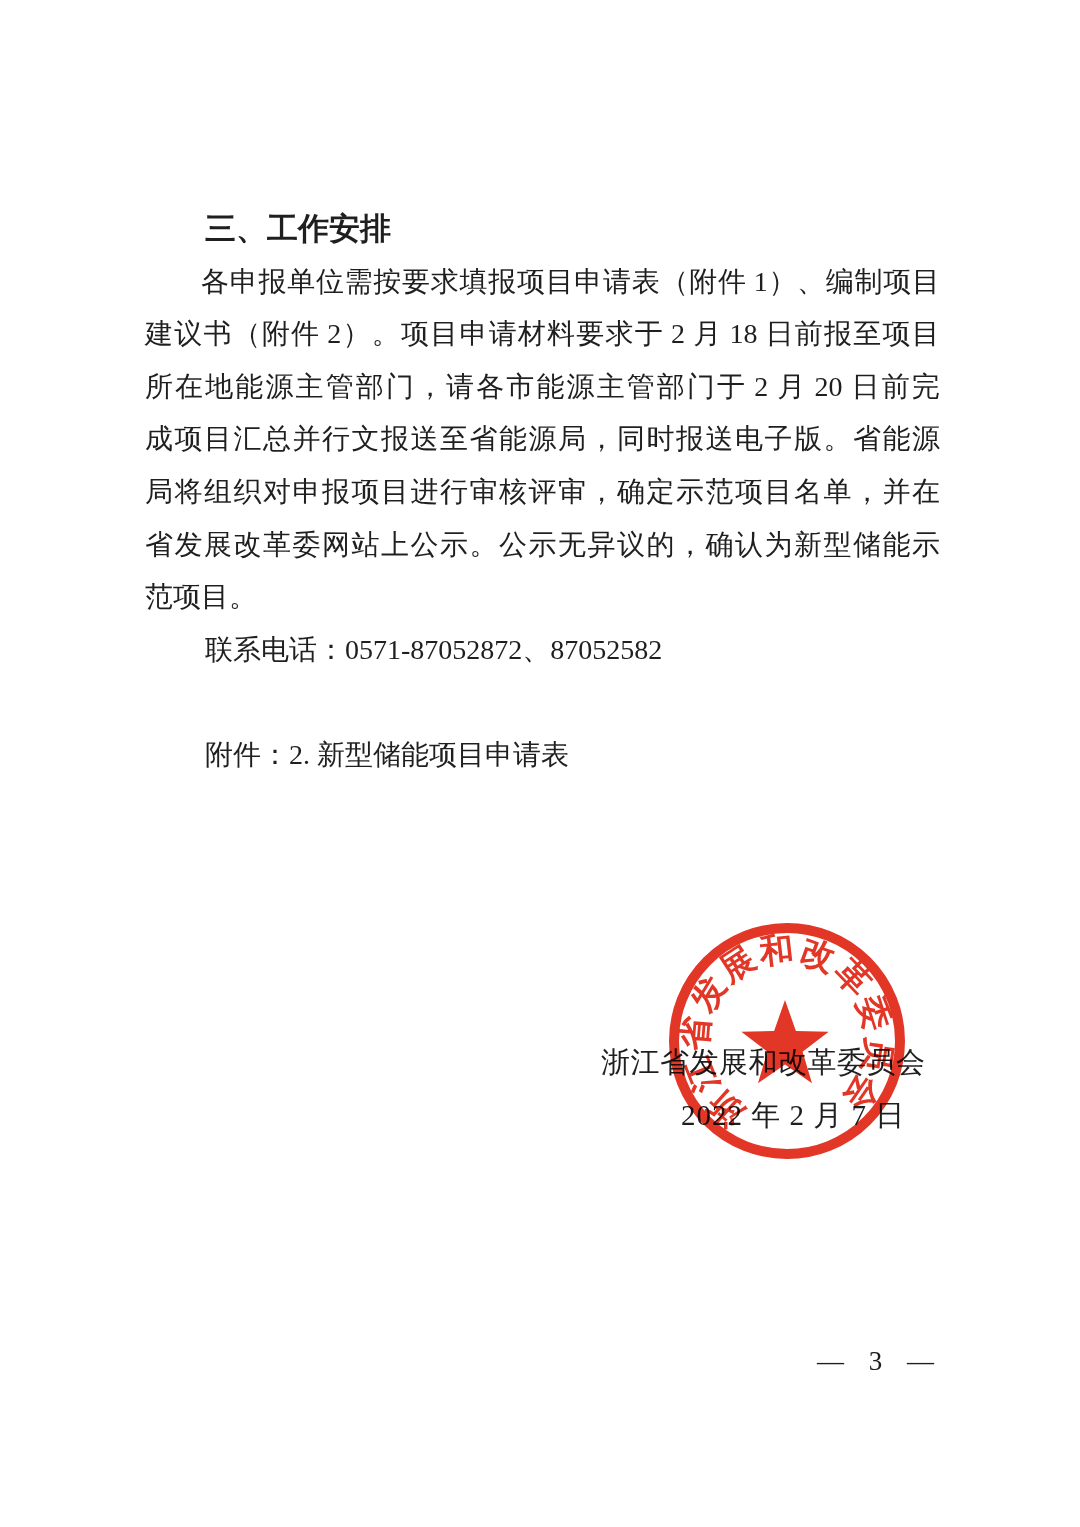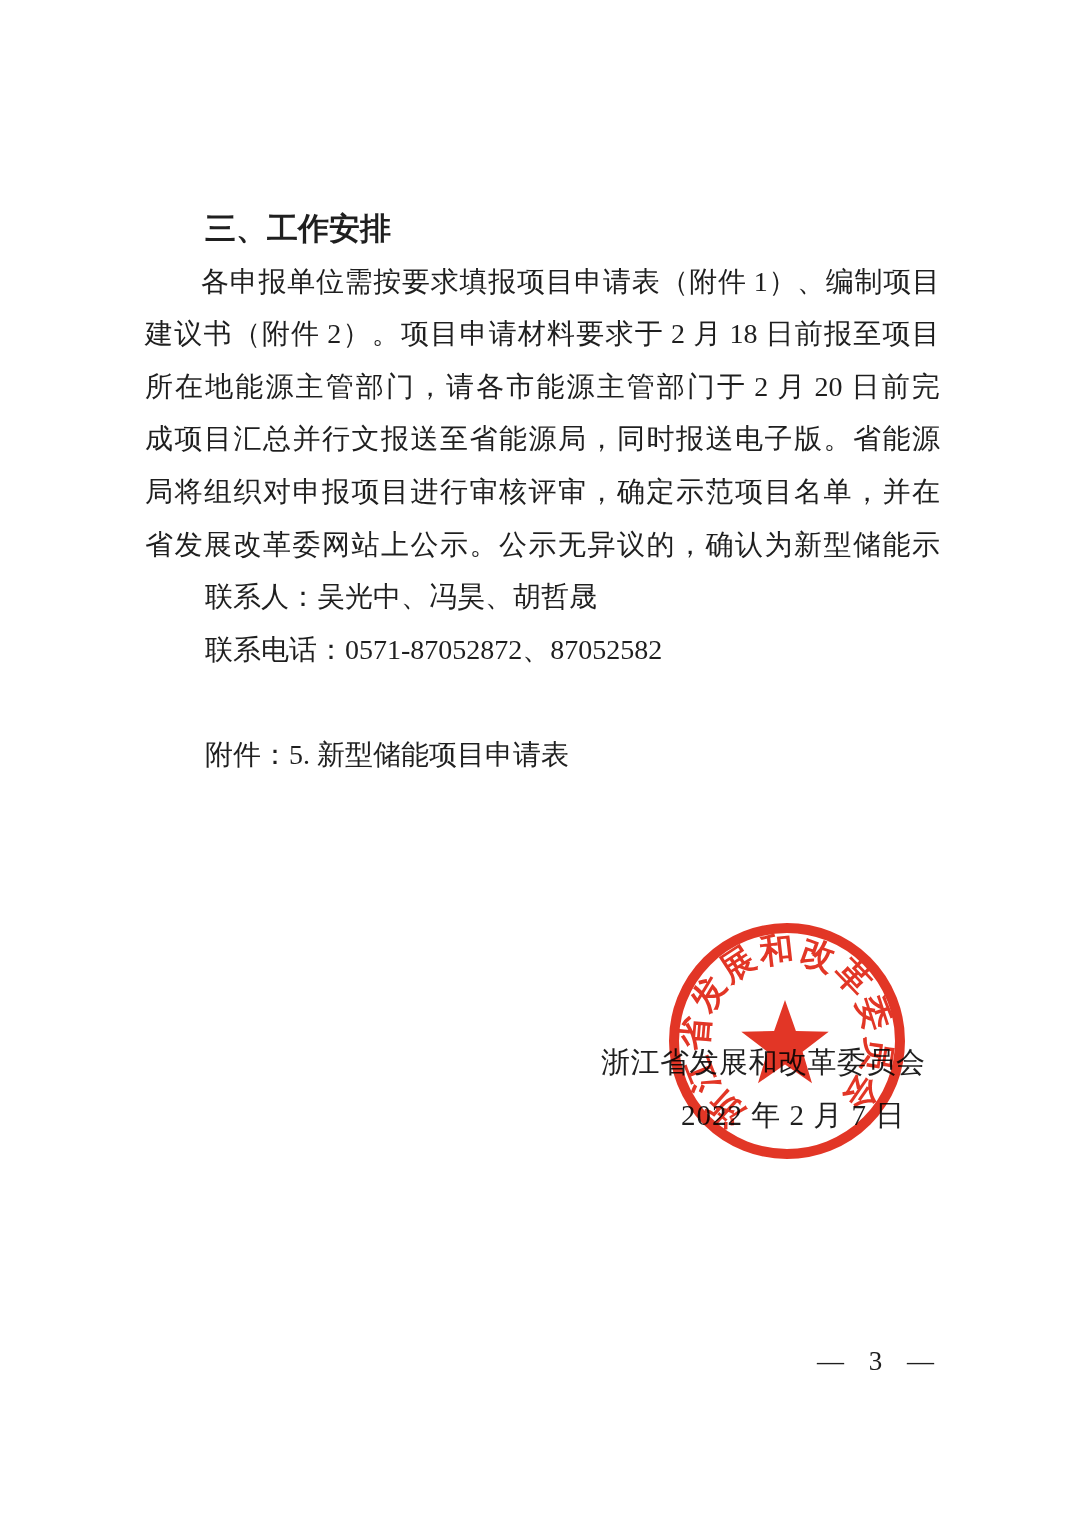--- a/index.html
+++ b/index.html
@@ -246,27 +246,27 @@
         <span>，</span>
         <span>确</span>
         <span>认</span>
         <span>为</span>
         <span>新</span>
         <span>型</span>
         <span>储</span>
         <span>能</span>
         <span>示</span>
       </div>
-
-    <div class="line ind">联系人：吴光中、冯昊、胡哲晟</div>
+    <div class="line">范项目。</div>
+
     <div class="line ind">联系电话：0571-87052872、87052582</div>
 
     <div class="spacer"></div>
 
-    <div class="line ind"><span>附件：</span><span>5. 新型储能项目申请表</span></div>
+    <div class="line ind"><span>附件：</span><span>2. 新型储能项目申请表</span></div>
   </div>
 
   <div class="sig-org">浙江省发展和改革委员会</div>
   <div class="sig-date">2022 年 2 月 7 日</div>
 
   <svg class="seal" viewBox="0 0 240 240" xmlns="http://www.w3.org/2000/svg">
     <circle cx="120" cy="120" r="113" fill="none" stroke="var(--seal-color)" stroke-width="10"></circle>
     <path id="sealArc" fill="none" d="M 80 189.3 A 80 80 0 1 1 160 189.3"></path>
     <text class="arc-label">
       <textPath href="#sealArc" startOffset="0" textLength="400" lengthAdjust="spacing">浙江省发展和改革委员会</textPath>

